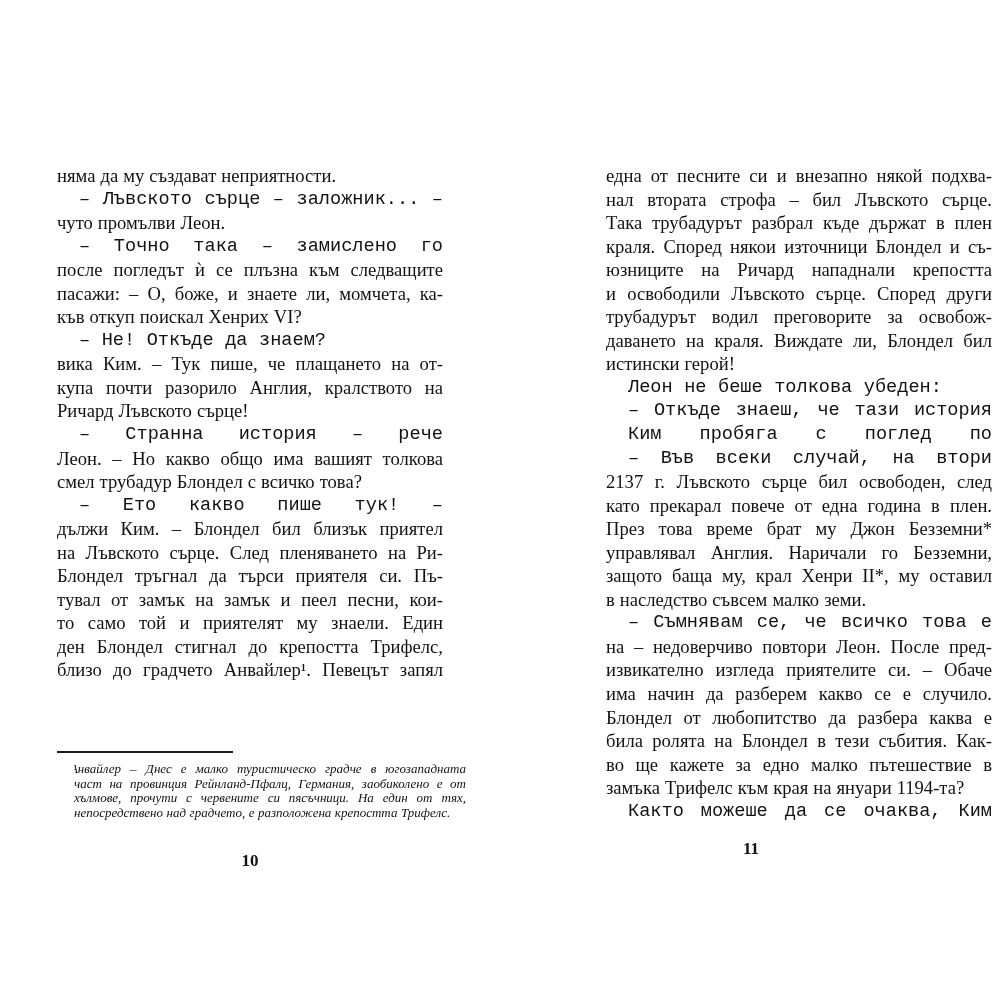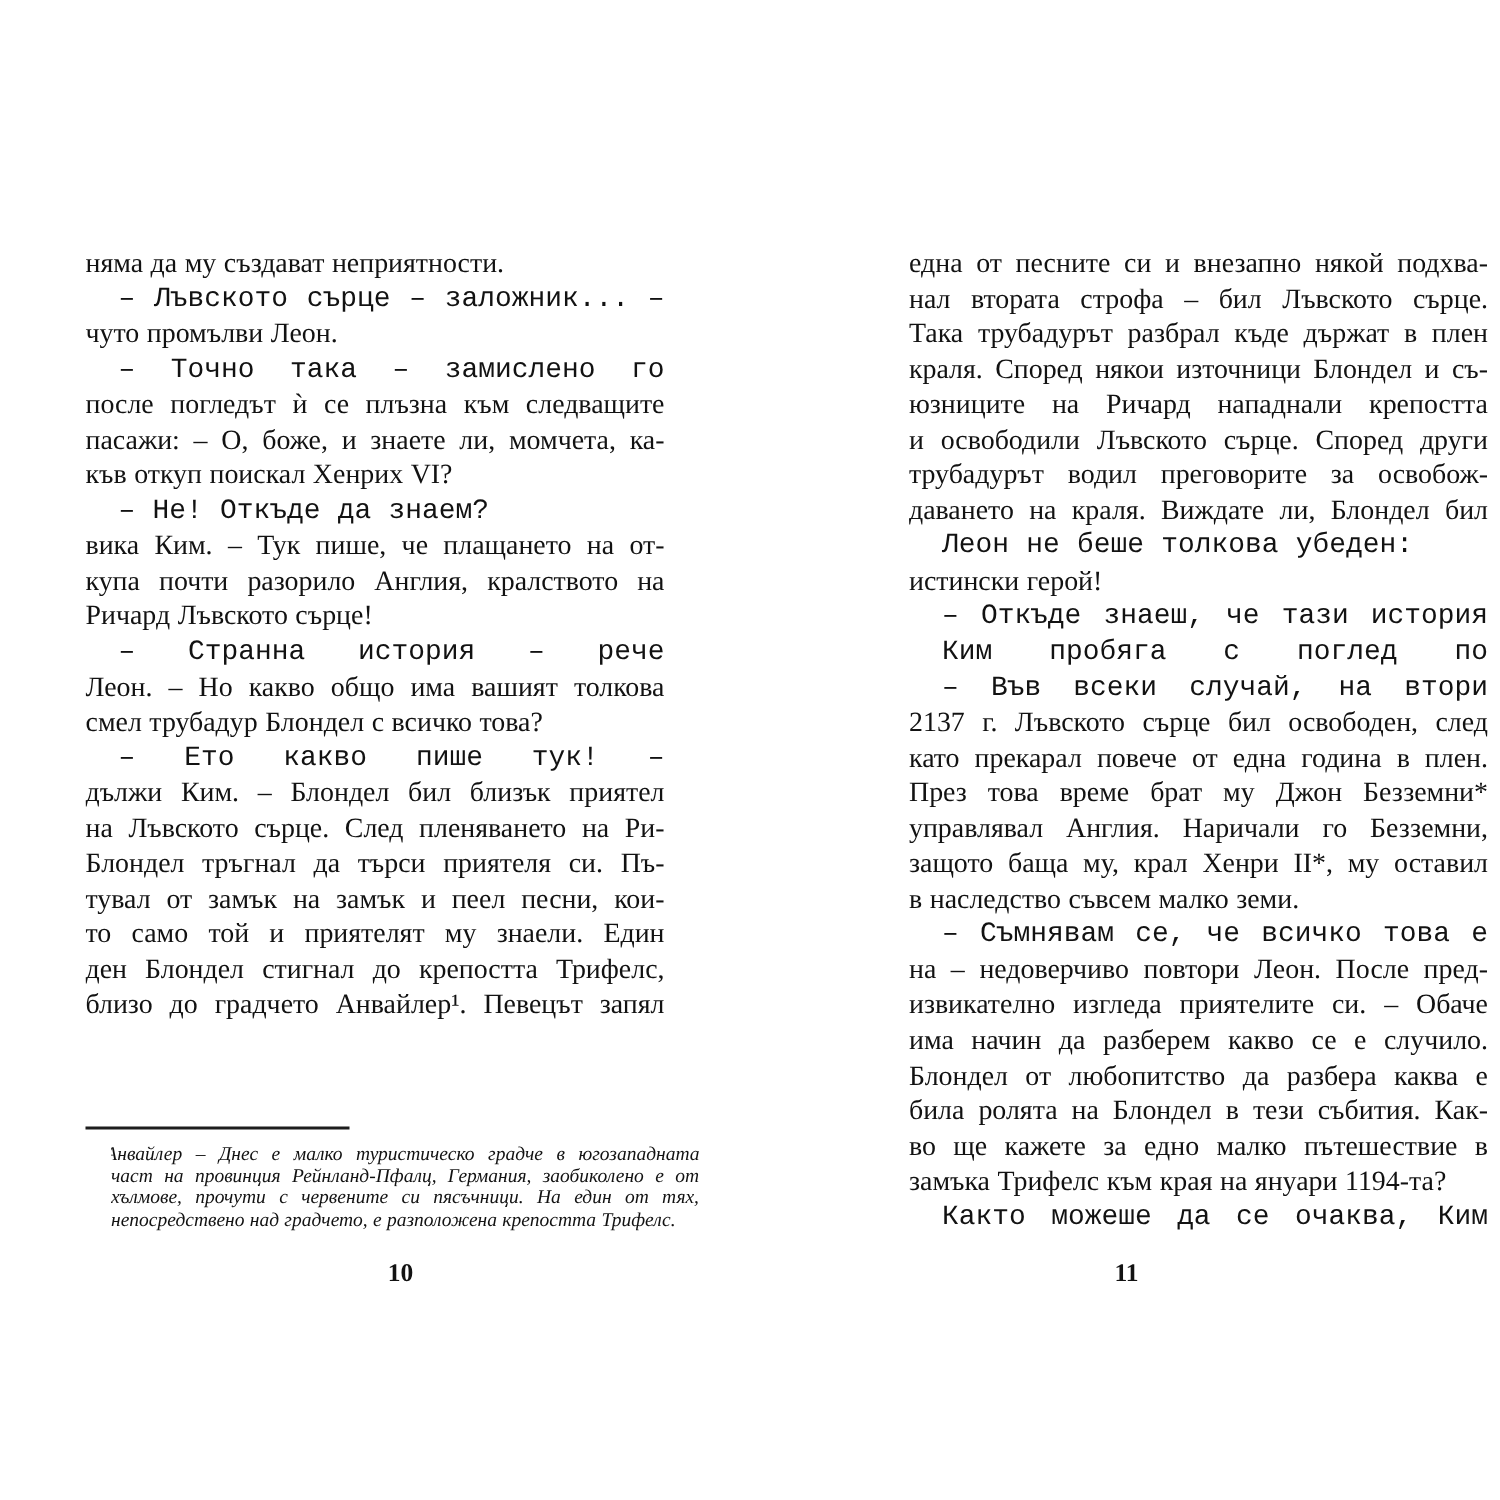--- a/index.html
+++ b/index.html
@@ -60,21 +60,21 @@
 
   .page-number {
     position: absolute;
     top: 838px;
     width: 386px;
     text-align: center;
     font-size: 17px;
     font-weight: bold;
     line-height: 22px;
   }
-  #pagenum-left  { left: 74px; }
+  #pagenum-left  { left: 57px; margin-top: 12px; }
   #pagenum-right { left: 558px; }
 </style>
 </head>
 <body>
 
 <div>
 
   <div id="col-left" class="page-column">
       <div class="line end">няма да му създават неприятности.</div>
       <div class="line indent">– Лъвското сърце – заложник... – едва</div>
@@ -113,22 +113,22 @@
 
   <div id="col-right" class="page-column">
       <div class="line">една от песните си и внезапно някой подхва-</div>
       <div class="line">нал втората строфа – бил Лъвското сърце.</div>
       <div class="line">Така трубадурът разбрал къде държат в плен</div>
       <div class="line">краля. Според някои източници Блондел и съ-</div>
       <div class="line">юзниците на Ричард нападнали крепостта</div>
       <div class="line">и освободили Лъвското сърце. Според други</div>
       <div class="line">трубадурът водил преговорите за освобож-</div>
       <div class="line">даването на краля. Виждате ли, Блондел бил</div>
+      <div class="line end">истински герой!</div>
       <div class="line indent end">Леон не беше толкова убеден:</div>
-      <div class="line end">истински герой!</div>
       <div class="line indent end">– Откъде знаеш, че тази история е вярна?</div>
       <div class="line indent end">Ким пробяга с поглед по следващия абзац:</div>
       <div class="line indent">– Във всеки случай, на втори февруари</div>
       <div class="line">2137 г. Лъвското сърце бил освободен, след</div>
       <div class="line">като прекарал повече от една година в плен.</div>
       <div class="line">През това време брат му Джон Безземни*</div>
       <div class="line">управлявал Англия. Наричали го Безземни,</div>
       <div class="line">защото баща му, крал Хенри II*, му оставил</div>
       <div class="line end">в наследство съвсем малко земи.</div>
       <div class="line indent">– Съмнявам се, че всичко това е исти-</div>

